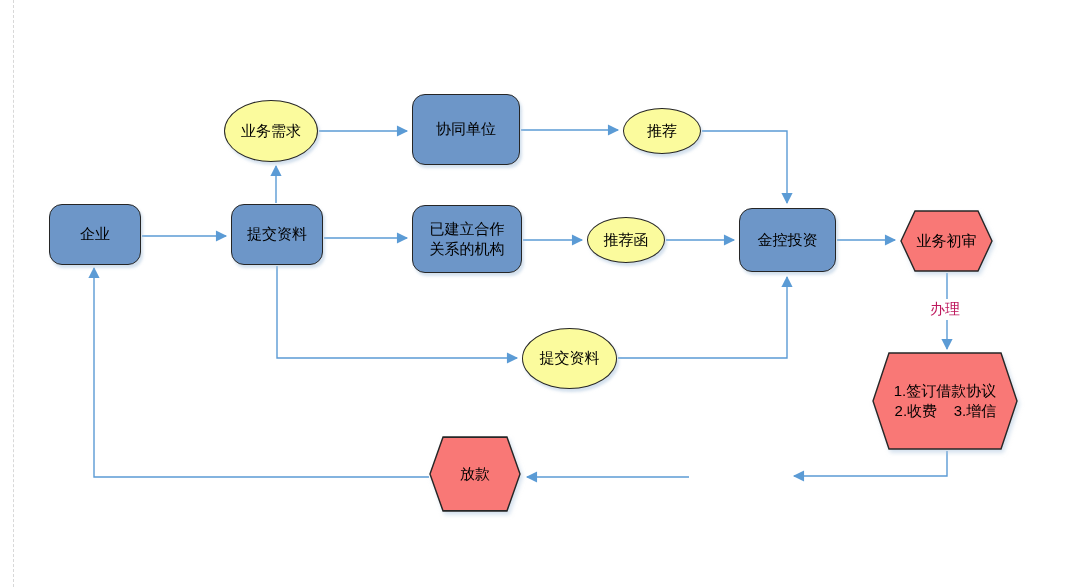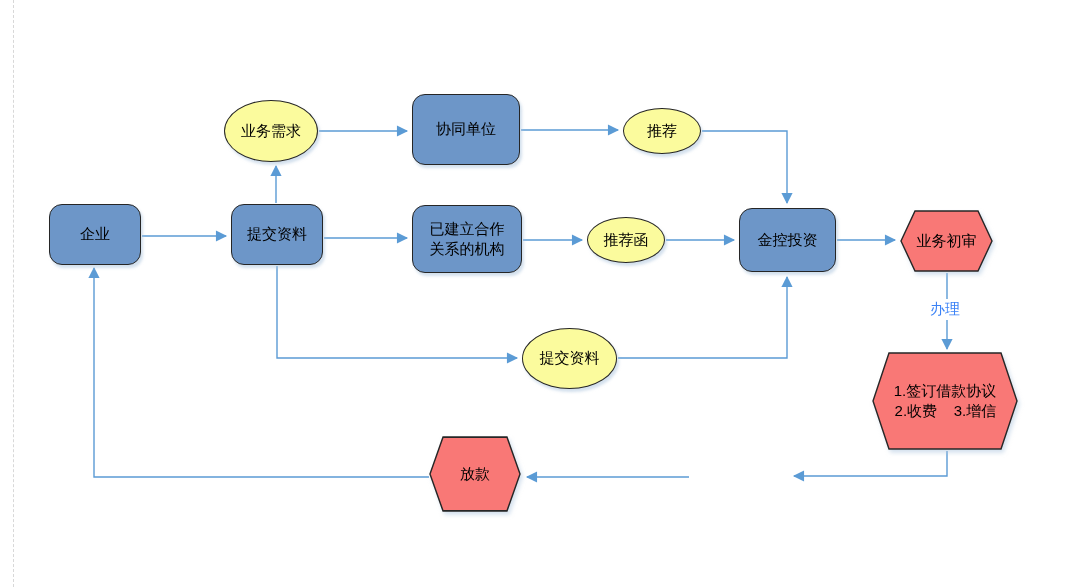--- a/index.html
+++ b/index.html
@@ -53,21 +53,21 @@
     background:transparent;border:none;
     filter:drop-shadow(2px 3px 2px rgba(174,198,223,.55));
   }
   .hex-bg{position:absolute;left:0;top:0;width:100%;height:100%;}
   .hex-bg polygon{fill:var(--review-fill);stroke:var(--border);stroke-width:1.4;}
   .hex-label{position:relative;z-index:1;white-space:pre;text-align:right;}
   .hex-label .ln{display:block;white-space:pre;}
   .edge-label{
     position:absolute;
     background:var(--bg);
-    font-size:15px;color:#3b82f6;
+    font-size:15px;color:#be185d;
     padding:1px 3px;
     z-index:2;
   }
 </style>
 </head>
 <body>
 
 <div class="canvas">
 
   <div class="page-guide"></div>

